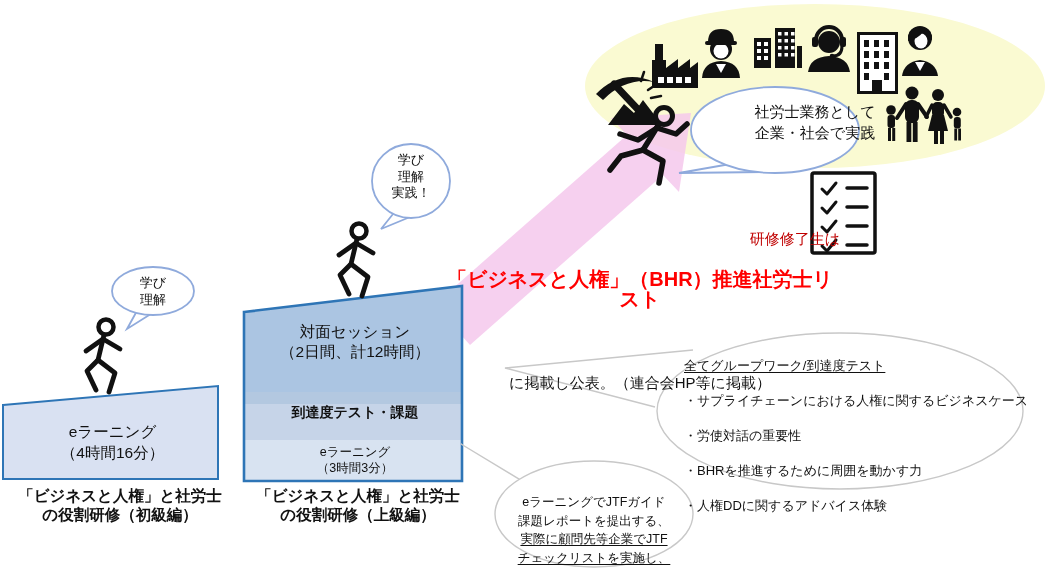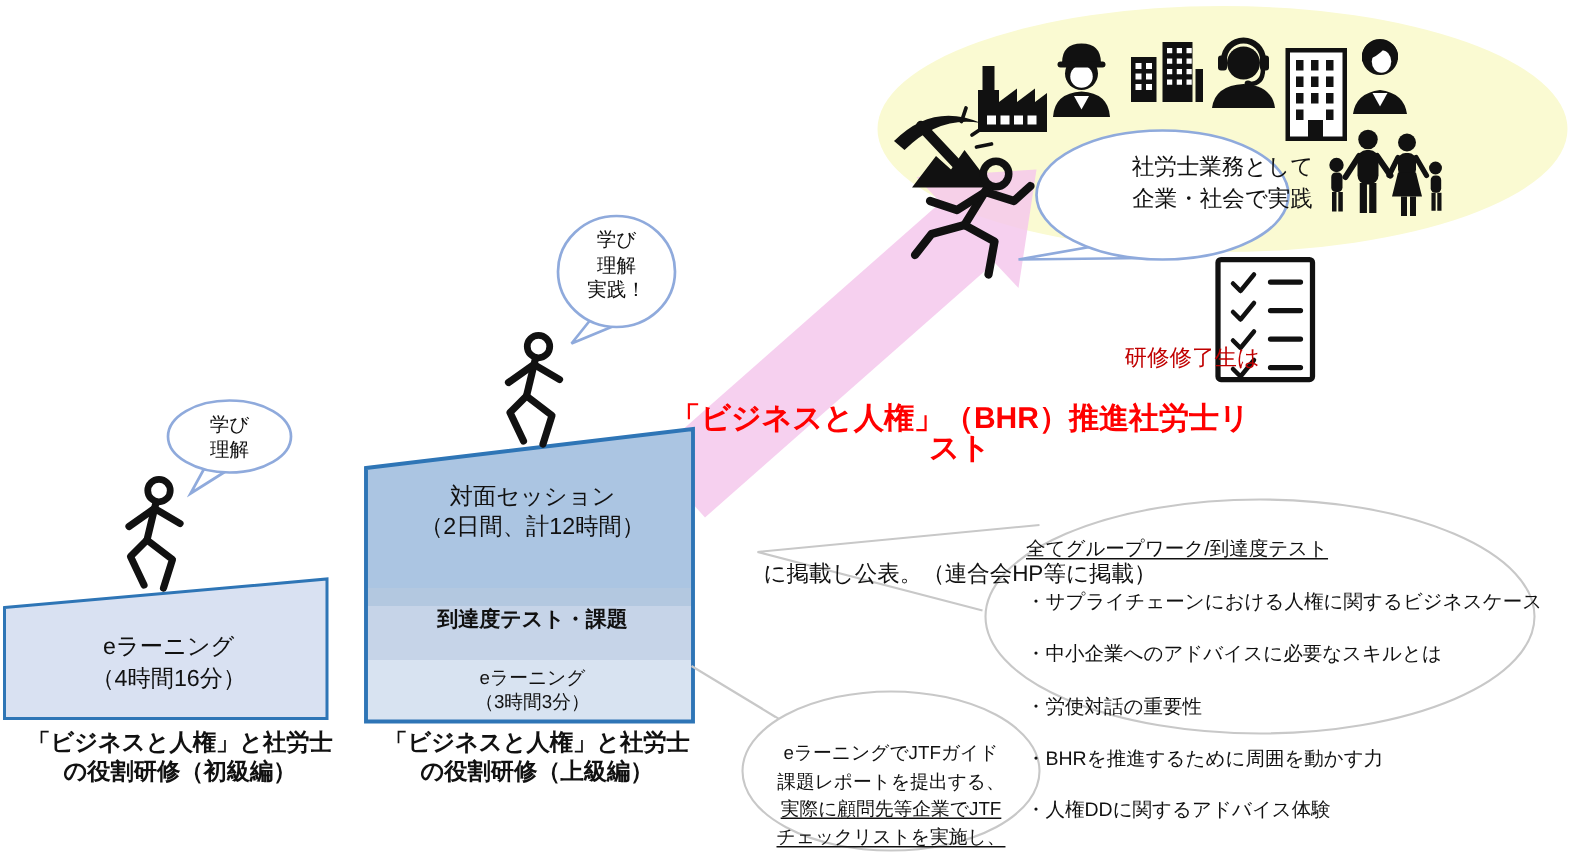--- a/index.html
+++ b/index.html
@@ -236,21 +236,20 @@
 
 <div class="t center" style="left:440px;top:209px;width:400px;">
   <div class="ann1" style="font-size:15px;line-height:19px;text-align:right;">研修修了生は</div>
   <div class="ann2 bold" style="font-size:20px;line-height:20px;">「ビジネスと人権」（BHR）推進社労士リスト</div>
   <div style="font-size:15px;line-height:19px;margin-top:44px;">に掲載し公表。（連合会HP等に掲載）</div>
 </div>
 
 <div class="t" style="left:684px;top:340px;width:356px;font-size:13px;line-height:17.4px;">
   <div class="u">全てグループワーク/到達度テスト</div>
   <div>・サプライチェーンにおける人権に関するビジネスケース</div>
-  <div>・中小企業へのアドバイスに必要なスキルとは</div>
   <div>・労使対話の重要性</div>
   <div>・BHRを推進するために周囲を動かす力</div>
   <div>・人権DDに関するアドバイス体験</div>
   
 </div>
 
 <div class="t center" style="left:500px;top:475px;width:188px;font-size:12.5px;line-height:18.4px;">
   <span>eラーニングでJTFガイド
 課題レポートを提出する、</span>
   <span class="u">実際に顧問先等企業でJTF

